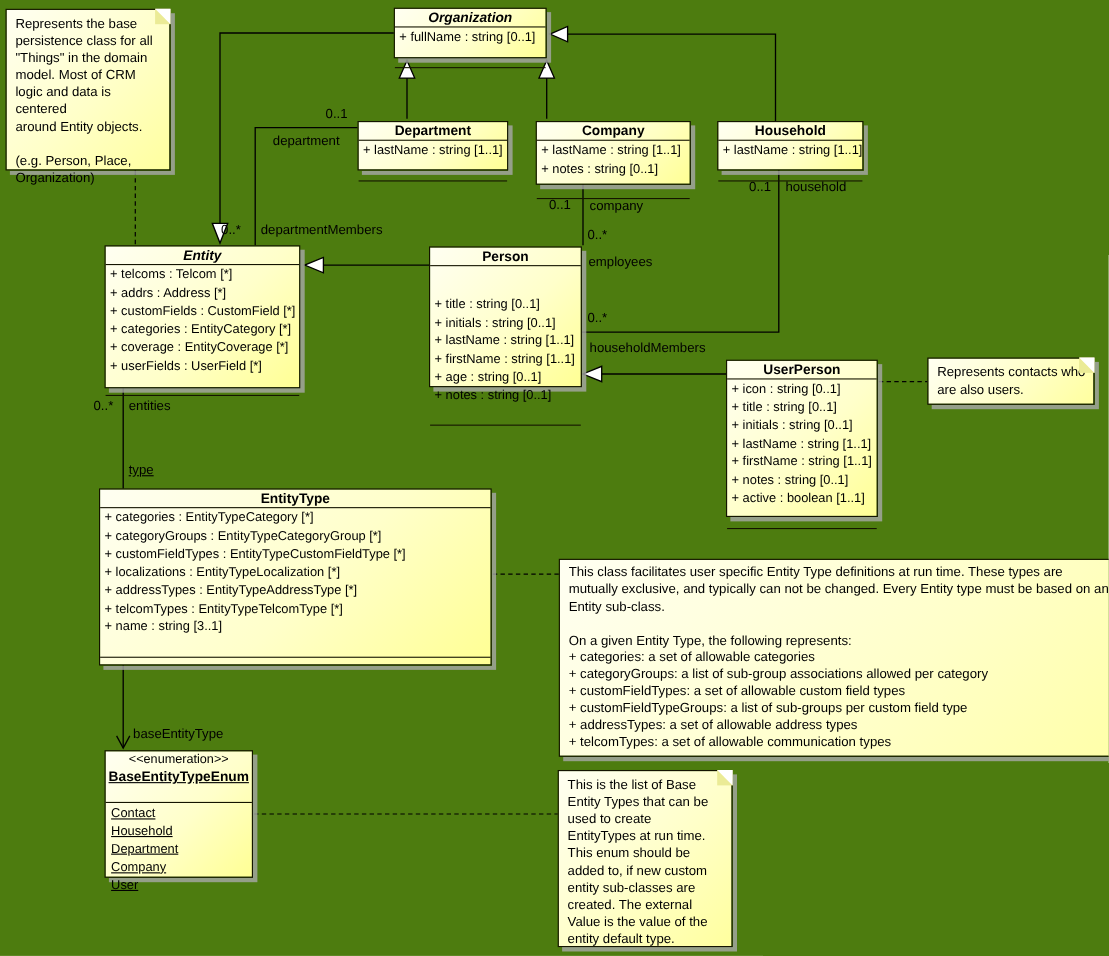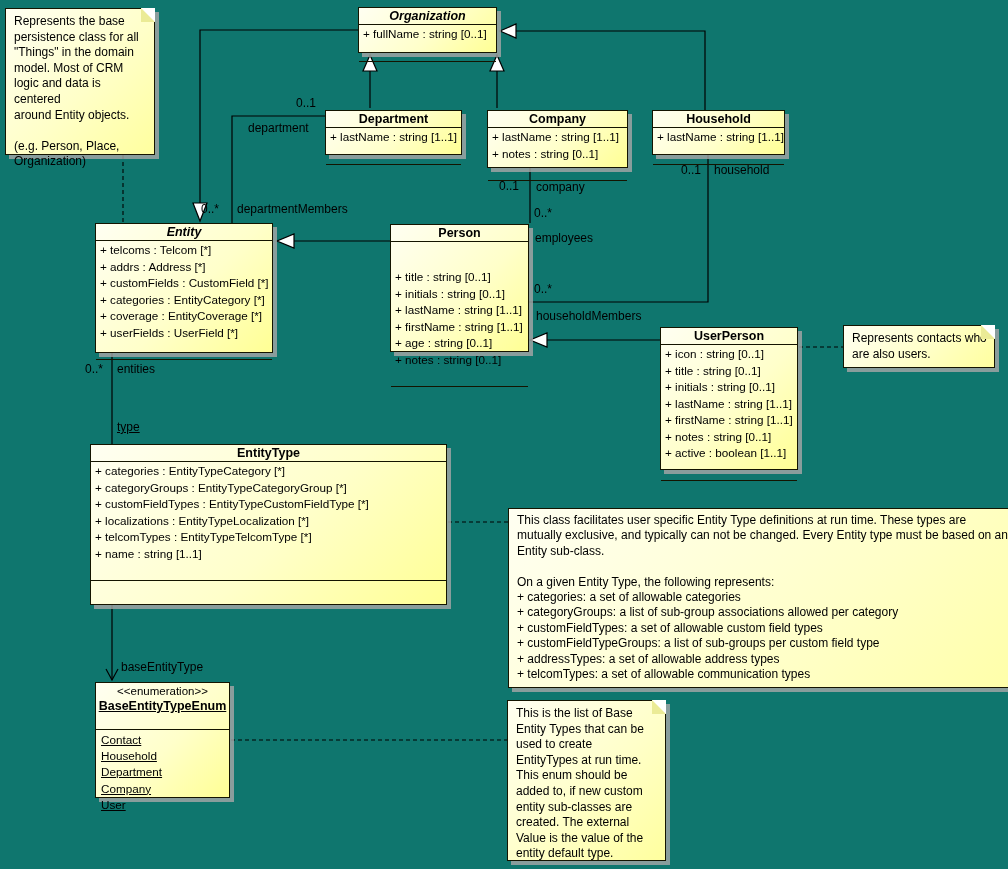--- a/index.html
+++ b/index.html
@@ -1,17 +1,17 @@
 <!DOCTYPE html>
 <html><head>
 <meta charset="utf-8">
 <style>
   html,body{margin:0;padding:0;background:#ffffff;}
   #canvas{
-    position:relative;width:1008px;height:869px;background:#0f766e;
+    position:relative;width:1008px;height:869px;background:#4d7c0f;
     font-family:"Liberation Sans",sans-serif;color:#000;overflow:hidden;
   }
   #edges{position:absolute;left:0;top:0;width:1008px;height:869px;}
   .cls{
     position:absolute;display:flex;flex-direction:column;box-sizing:border-box;
     border:1px solid #141400;
     background:linear-gradient(135deg,#fffff2 0%,#ffffca 55%,#ffff94 100%);
     box-shadow:4px 4px 0 rgba(168,168,168,.8);
     font-size:11.7px;
   }
@@ -202,22 +202,23 @@
     <div class="ops"></div>
   </div>
 
   <div class="cls" style="left:90px;top:444px;width:357px;height:161px;">
     <div class="ttl">EntityType</div>
     <div class="attrs">
       <div>+ categories : EntityTypeCategory [*]</div>
       <div>+ categoryGroups : EntityTypeCategoryGroup [*]</div>
       <div>+ customFieldTypes : EntityTypeCustomFieldType [*]</div>
       <div>+ localizations : EntityTypeLocalization [*]</div>
+      <div>+ addressTypes : EntityTypeAddressType [*]</div>
       <div>+ telcomTypes : EntityTypeTelcomType [*]</div>
-      <div>+ name : string [1..1]</div>
+      <div>+ name : string [3..1]</div>
     </div>
     <div class="ops"></div>
   </div>
 
   <div class="cls enum" style="left:95px;top:682px;width:135px;height:116px;">
     <div class="ttl">
       <div class="stereo">&lt;&lt;enumeration&gt;&gt;</div>
       <div class="ename">BaseEntityTypeEnum</div>
     </div>
     <div class="lits">

